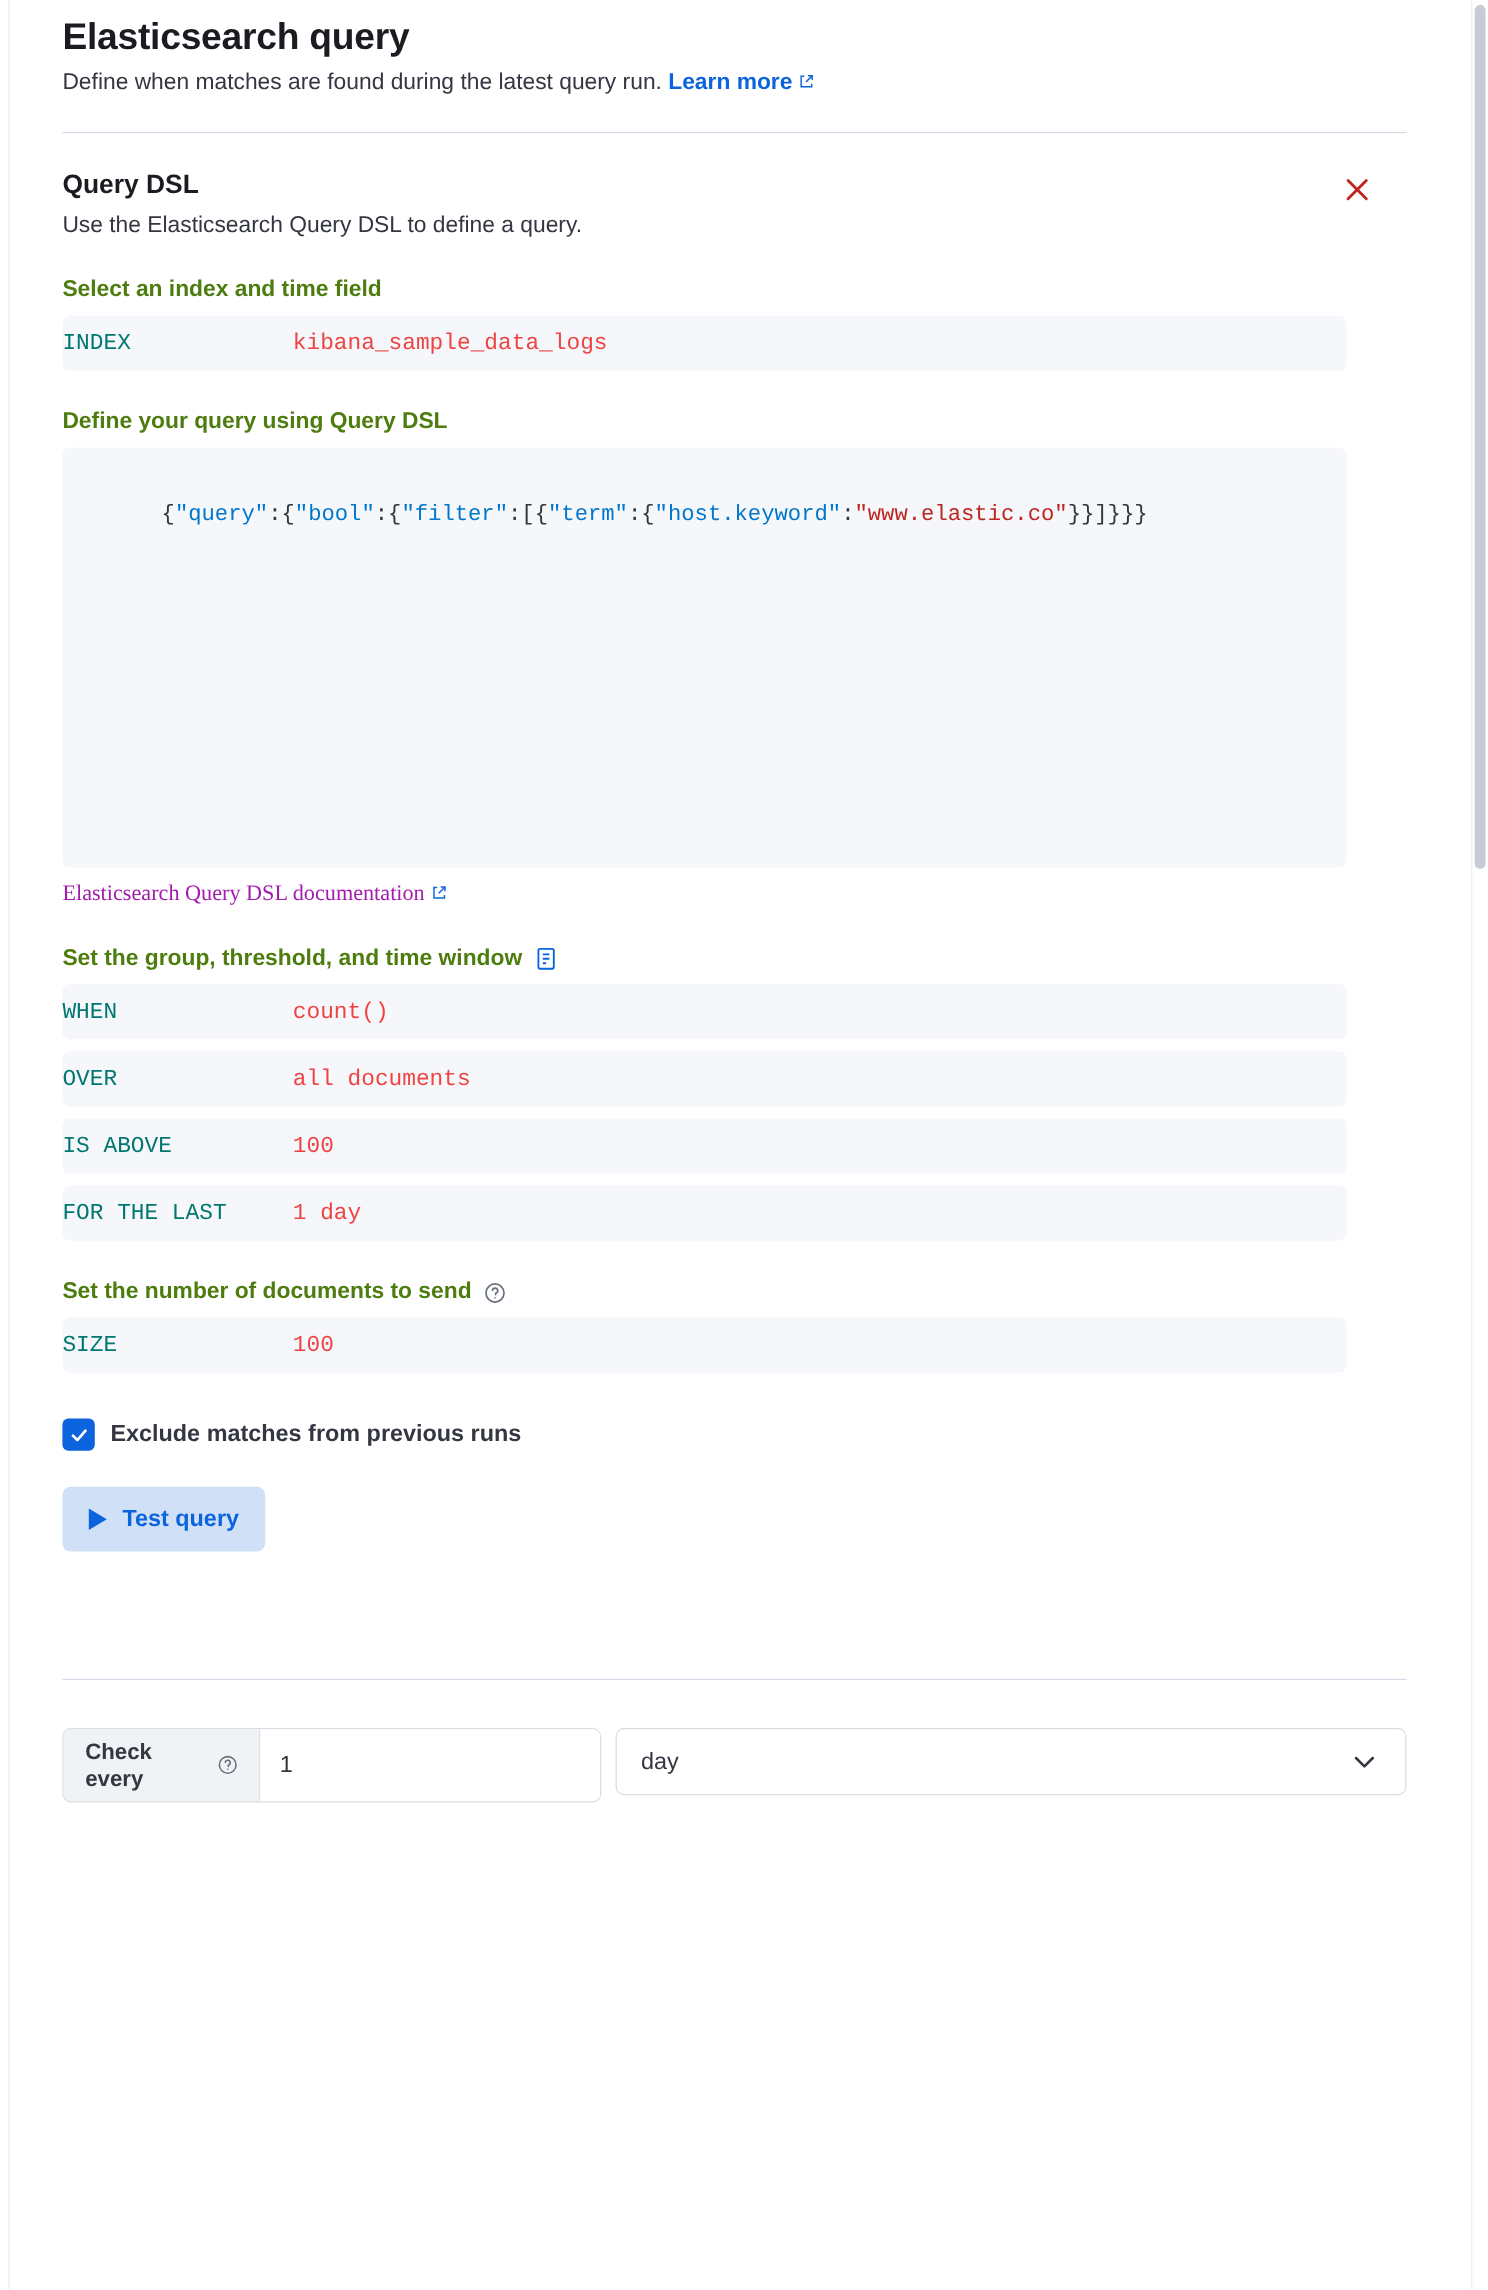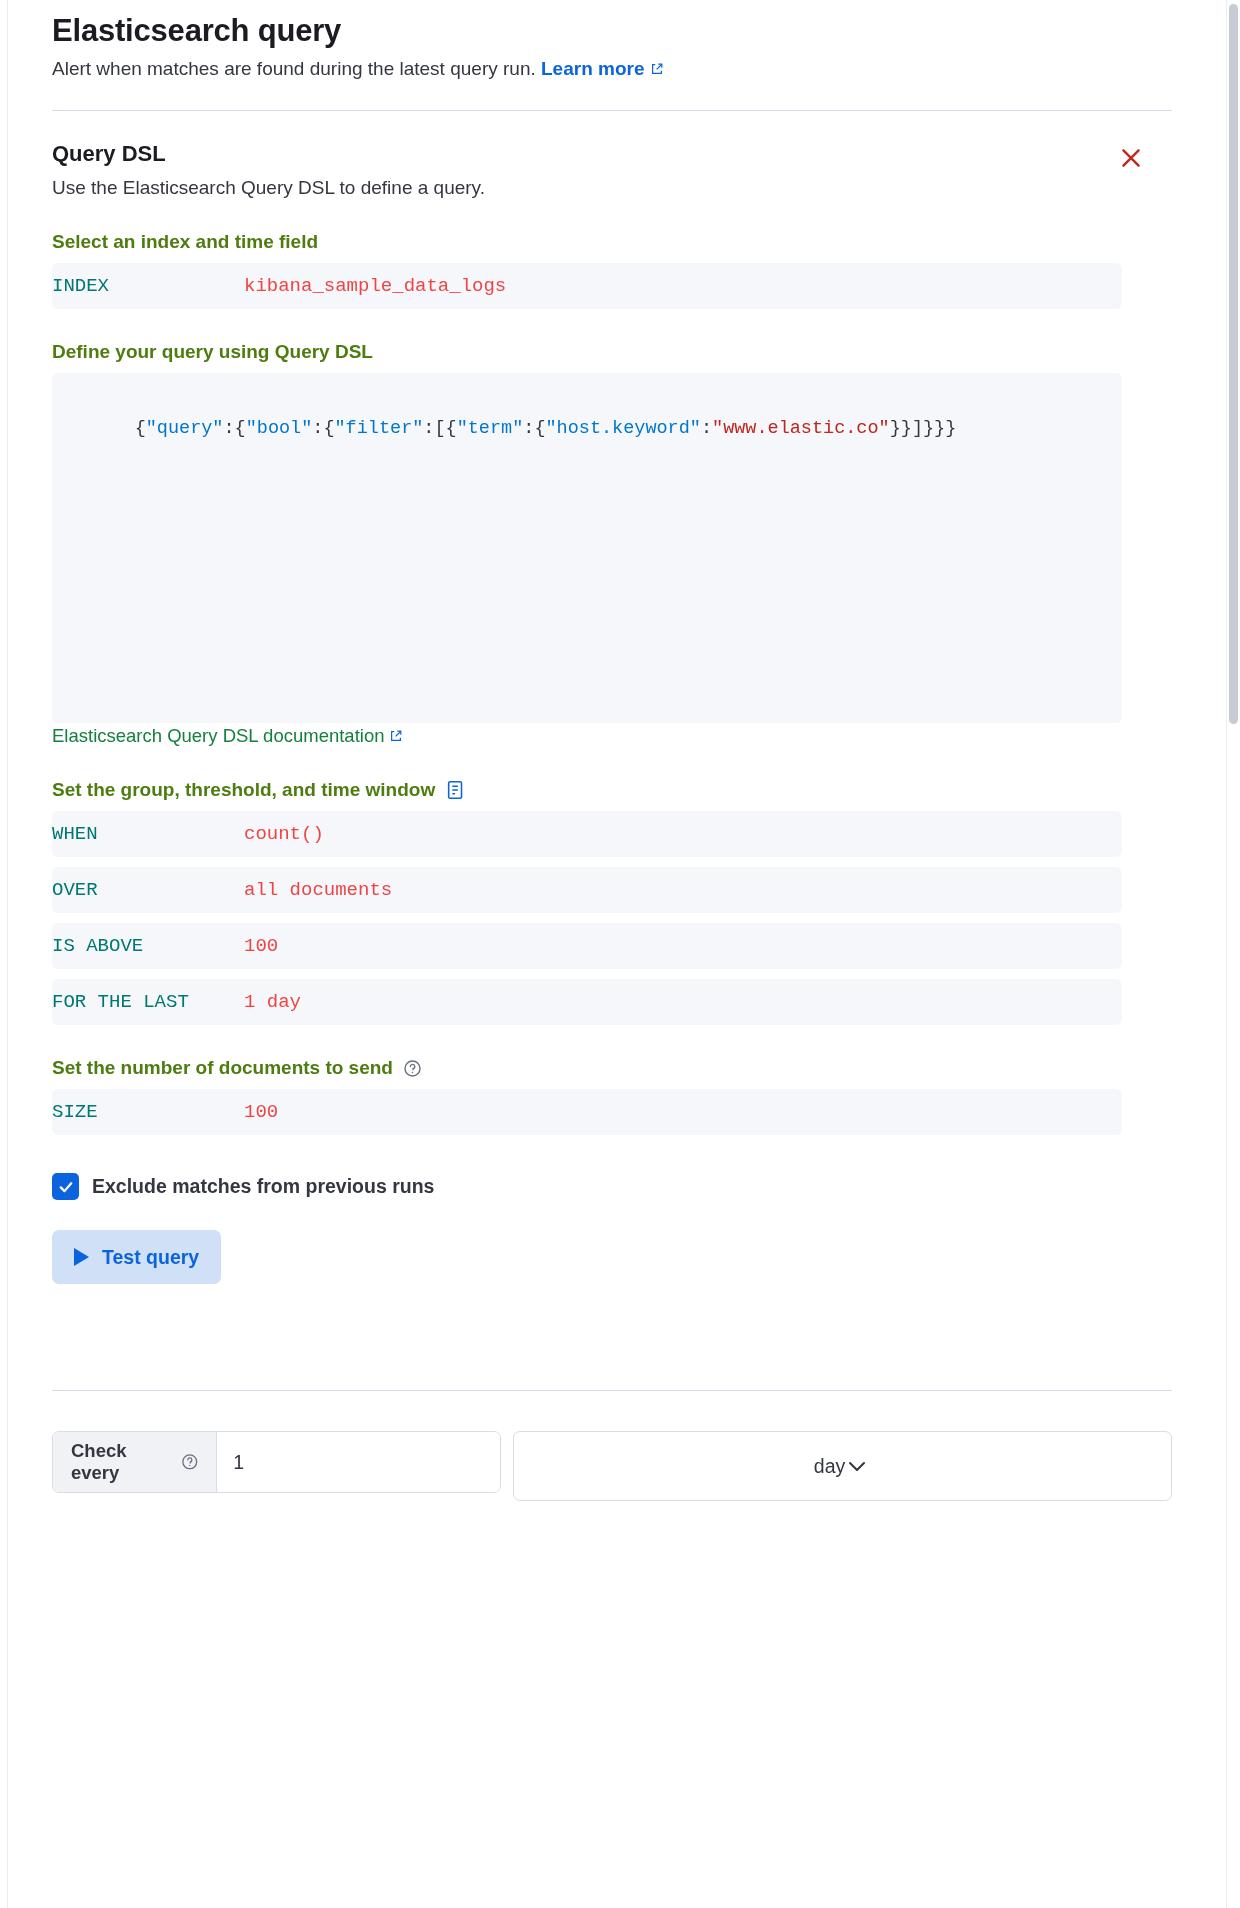--- a/index.html
+++ b/index.html
@@ -93,22 +93,22 @@
     background: #f5f7fa; border-radius: 6px;
     width: 1070px; height: 350px; padding: 14px 16px;
     font-family: "Liberation Mono", monospace; font-size: 18.5px;
     line-height: 1.5; white-space: pre-wrap; word-break: break-all;
   }
   .tok-punct { color: #343741; }
   .tok-key   { color: #0077cc; }
   .tok-str   { color: #bd271e; }
 
   .doc-link {
-    display: inline-block; margin-top: 2px;
-    font-size: 18.5px; color: #15803d; text-decoration: none;
+    display: inline-block; margin-top: 12px;
+    font-size: 18.5px; color: #a21caf; text-decoration: none; font-family: Liberation Serif, serif;
   }
 
   .info-icon-box {
     width: 22px; height: 22px; color: #0b64dd;
   }
   .q-icon {
     display: inline-block; width: 19px; height: 19px; color: #69707d;
   }
 
   .checkbox-row {
@@ -144,23 +144,23 @@
     background: #f0f2f6; display: flex; align-items: center; gap: 9px;
     padding: 0 18px; font-size: 18.5px; font-weight: bold; color: #343741;
     border-right: 1px solid #d8dde4;
   }
   .ce-input {
     border: none; outline: none; flex: 1; padding: 0 16px;
     font-size: 19.5px; font-family: "Liberation Sans", sans-serif; color: #343741;
     background: #fff;
   }
   .ce-select {
-    width: 660px; height: 70px; border: 1px solid #d8dde4; border-radius: 7px;
+    width: 660px; height: 56px; border: 1px solid #d8dde4; border-radius: 7px;
     background: #fff; display: flex; align-items: center;
-    justify-content: center; padding: 0 22px 0 20px;
+    justify-content: space-between; padding: 0 22px 0 20px;
     font-size: 19.5px; color: #343741; cursor: pointer;
   }
   .chev { width: 24px; height: 24px; color: #343741; }
 
   svg { display: block; }
 </style>
 </head>
 <body>
 
 <div class="page">
@@ -169,21 +169,21 @@
 
   <div class="scroll-track">
     <div class="scroll-thumb"></div>
   </div>
 
   <div class="content">
 
     <h1 class="title">Elasticsearch query</h1>
 
     <div class="subtitle">
-      <span>Alert when matches are found during the latest query run.</span>
+      <span>Define when matches are found during the latest query run.</span>
       <a class="link" href="#"><span>Learn more</span></a><span class="ext-icon"><svg viewBox="0 0 16 16" fill="none" stroke="#0b64dd" stroke-width="1.4">
             <path d="M6 3H3v10h10V10"></path>
             <path d="M9.5 2.5H13.5V6.5"></path>
             <path d="M13.2 2.8 L7.6 8.4"></path>
           </svg></span>
     </div>
 
     <div class="hr"></div>
 
     <div class="section-head-row">

